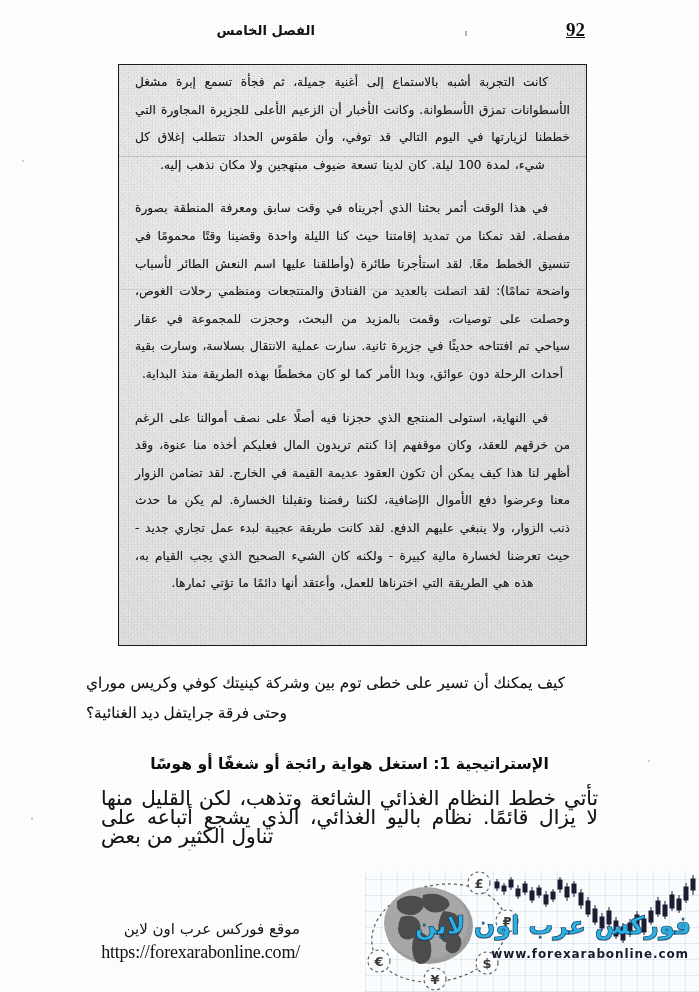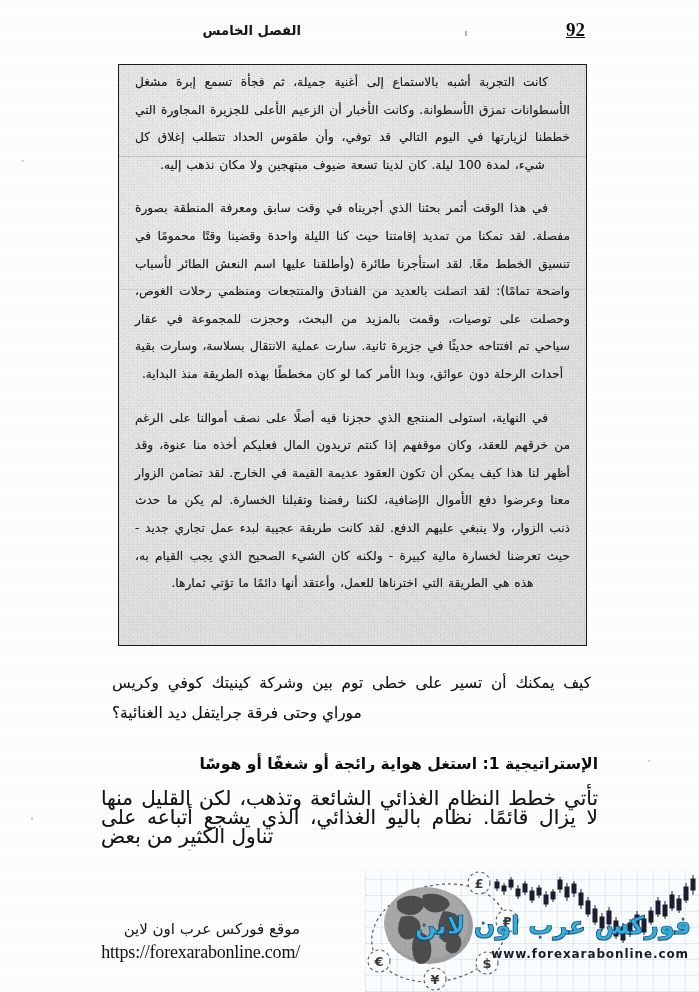--- a/index.html
+++ b/index.html
@@ -15,21 +15,21 @@
     position:absolute;inset:0;pointer-events:none;z-index:50;
     background-image:
       repeating-linear-gradient(0deg, rgba(0,0,0,.012) 0 1px, rgba(0,0,0,0) 1px 3px),
       repeating-linear-gradient(90deg, rgba(0,0,0,.010) 0 1px, rgba(0,0,0,0) 1px 4px);
     opacity:.85;
   }
   .scan-speck{position:absolute;background:#c9c9c9;border-radius:50%;z-index:49;}
 
   
   .running-head{
-    position:absolute;left:0;right:14px;top:22px;height:26px;
+    position:absolute;left:0;right:0;top:22px;height:26px;
   }
   .chapter-label{
     position:absolute;right:383px;top:0;
     font-family:"DejaVu Sans","Liberation Sans",sans-serif;
     font-size:13.5px;font-weight:bold;color:#141414;
     letter-spacing:.2px;white-space:nowrap;
     transform:scaleX(.97);
   }
   .page-number{
     position:absolute;left:566px;top:-3px;
@@ -85,30 +85,31 @@
     z-index:3;
   }
 
   
   .body-block{
     position:absolute;
     font-family:"DejaVu Sans","Liberation Sans",sans-serif;
     color:#151515;
   }
   .question-para{
-    left:112px;top:668px;width:497px;
+    left:86px;top:668px;width:497px;
     font-size:15.3px;line-height:30px;
     text-align:justify;text-align-last:left;
     text-indent:18px;
     text-shadow:0 0 .35px rgba(0,0,0,.4);
+    font-family:Liberation Serif, serif;
   }
   .strategy-heading{
     left:101px;top:752px;width:497px;
     font-size:15.6px;font-weight:bold;line-height:25px;
-    text-align:right;
+    text-align:center;
     color:#0d0d0d;
     letter-spacing:0px;
   }
   .strategy-para{
     left:101px;top:789px;width:497px;
     font-size:20px;line-height:19px;
     text-align:justify;text-align-last:left;
     text-indent:0;
     text-shadow:0 0 .35px rgba(0,0,0,.4);
   }

